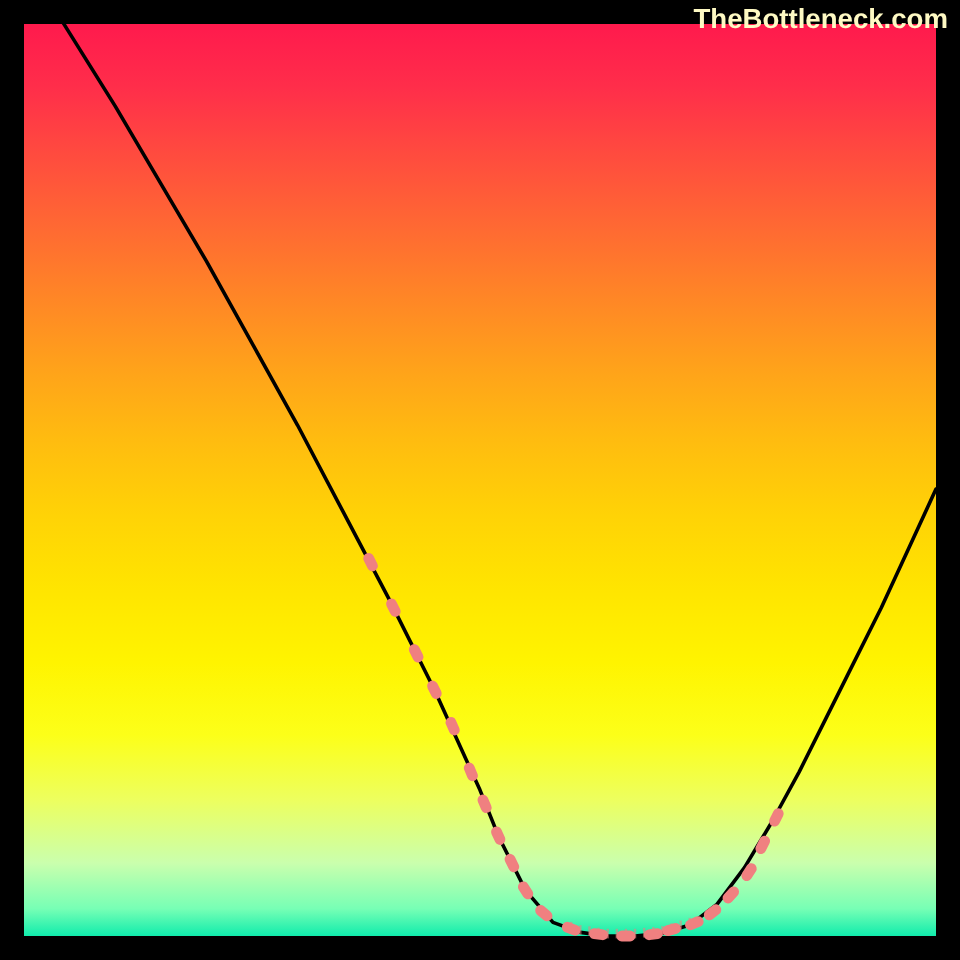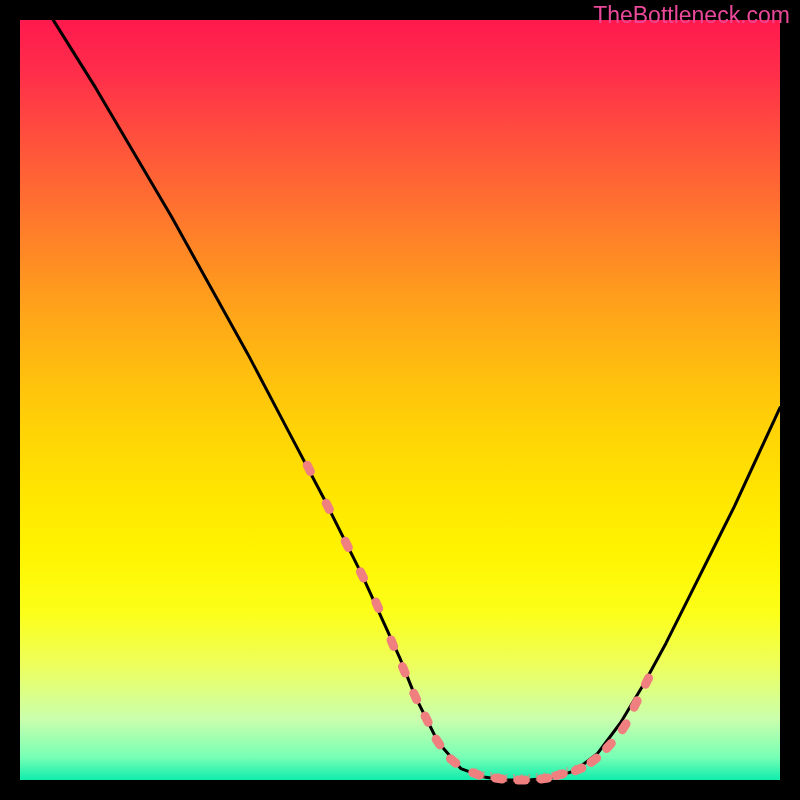--- a/index.html
+++ b/index.html
@@ -8,23 +8,23 @@
     height: 800px;
     background: #000;
     position: relative;
     font-family: Arial, Helvetica, sans-serif;
     overflow: hidden;
   }
   .watermark {
     position: absolute;
     top: 2px;
     right: 10px;
-    color: #ec4899;
+    color: #fef9c3;
     font-size: 23px;
-    font-weight: normal;
+    font-weight: bold;
     z-index: 100;
     user-select: none;
   }
   .plot-area {
     position: absolute;
     left: 20px;
     top: 20px;
     width: 760px;
     height: 760px;
     background: linear-gradient(to bottom,

